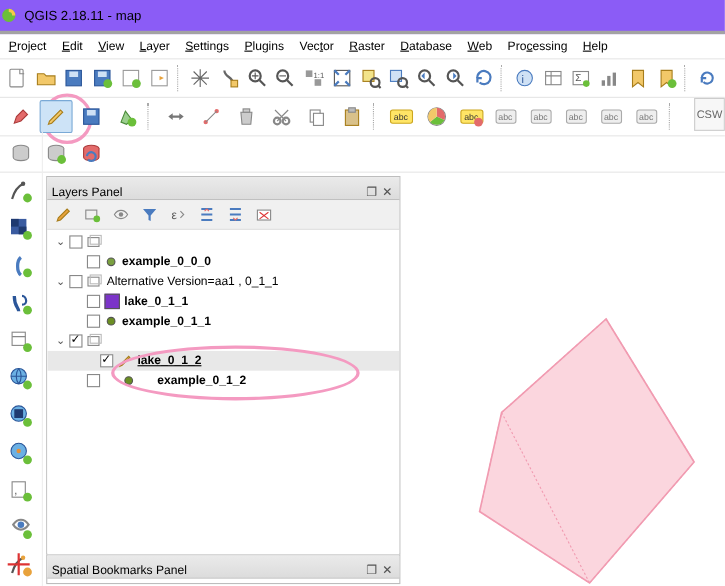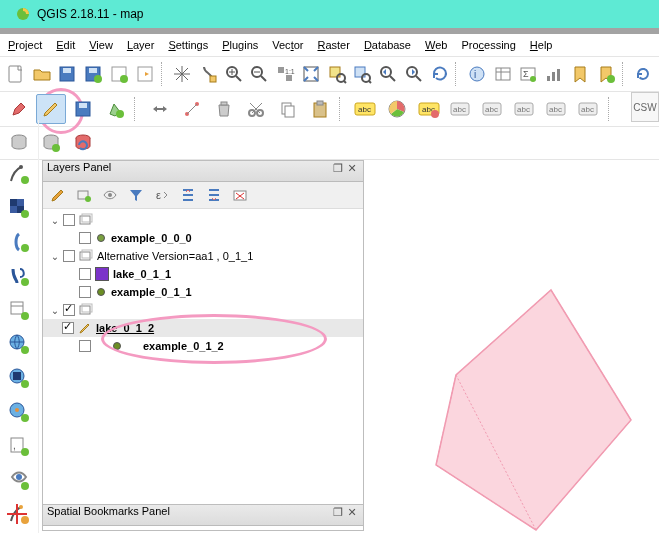--- a/index.html
+++ b/index.html
@@ -9,25 +9,25 @@
     font-size: 11px;
     background: #fff;
     color: #000;
     width: 659px;
     height: 533px;
     overflow: hidden;
   }
   
   .titlebar {
     height: 28px;
-    background: #5eead4;
+    background: #8b5cf6;
     display: flex;
     align-items: center;
-    padding-left: 15px;
-    border-bottom: 6px solid #a3a3a3;
+    padding-left: 0;
+    border-bottom: 3px solid #a3a3a3;
   }
   .titlebar .logo {
     width: 16px; height: 16px;
     margin-right: 6px;
   }
   .titlebar .title {
     font-size: 12px;
     color: #000;
   }
   
@@ -116,21 +116,21 @@
     height: 342px;
     background: #f7f7f7;
     border: 1px solid #bdbdbd;
     box-shadow: 0 0 0 1px #fff inset;
   }
   .panel-header {
     height: 20px;
     background: linear-gradient(#eaeaea,#dcdcdc);
     border-bottom: 1px solid #bbb;
     display: flex;
-    align-items: flex-start;
+    align-items: flex-end;
     padding: 0 4px;
     font-size: 11px;
   }
   .panel-header .ptitle { flex:1; }
   .panel-header .pbtn {
     width: 14px; height: 14px;
     display:flex;align-items:center;justify-content:center;
     font-size: 11px;
     color:#555;
   }
@@ -782,21 +782,21 @@
       <div class="node">
         <span class="exp">⌄</span>
         <span class="chk checked"></span>
         <span class="grpicon">
           <svg width="14" height="14">
             <rect x="1" y="3" width="10" height="8" fill="none" stroke="#888"></rect>
             <rect x="3" y="1" width="10" height="8" fill="none" stroke="#bbb"></rect>
           </svg>
         </span>
       </div>
-      <div class="node selected" style="padding-left:19px;">
+      <div class="node selected" style="padding-left:48px;">
         <span class="chk checked"></span>
         <span class="editpen">
           <svg width="14" height="14">
             <path d="M2 12l2-1 7-7-1-1-7 7-1 2z" fill="#f2c869" stroke="#a77d1b"></path>
           </svg>
         </span>
         <span class="lbl bold" style="text-decoration: underline;">lake_0_1_2</span>
       </div>
       <div class="node" style="padding-left:36px;gap:16px;">
         <span class="chk"></span>

